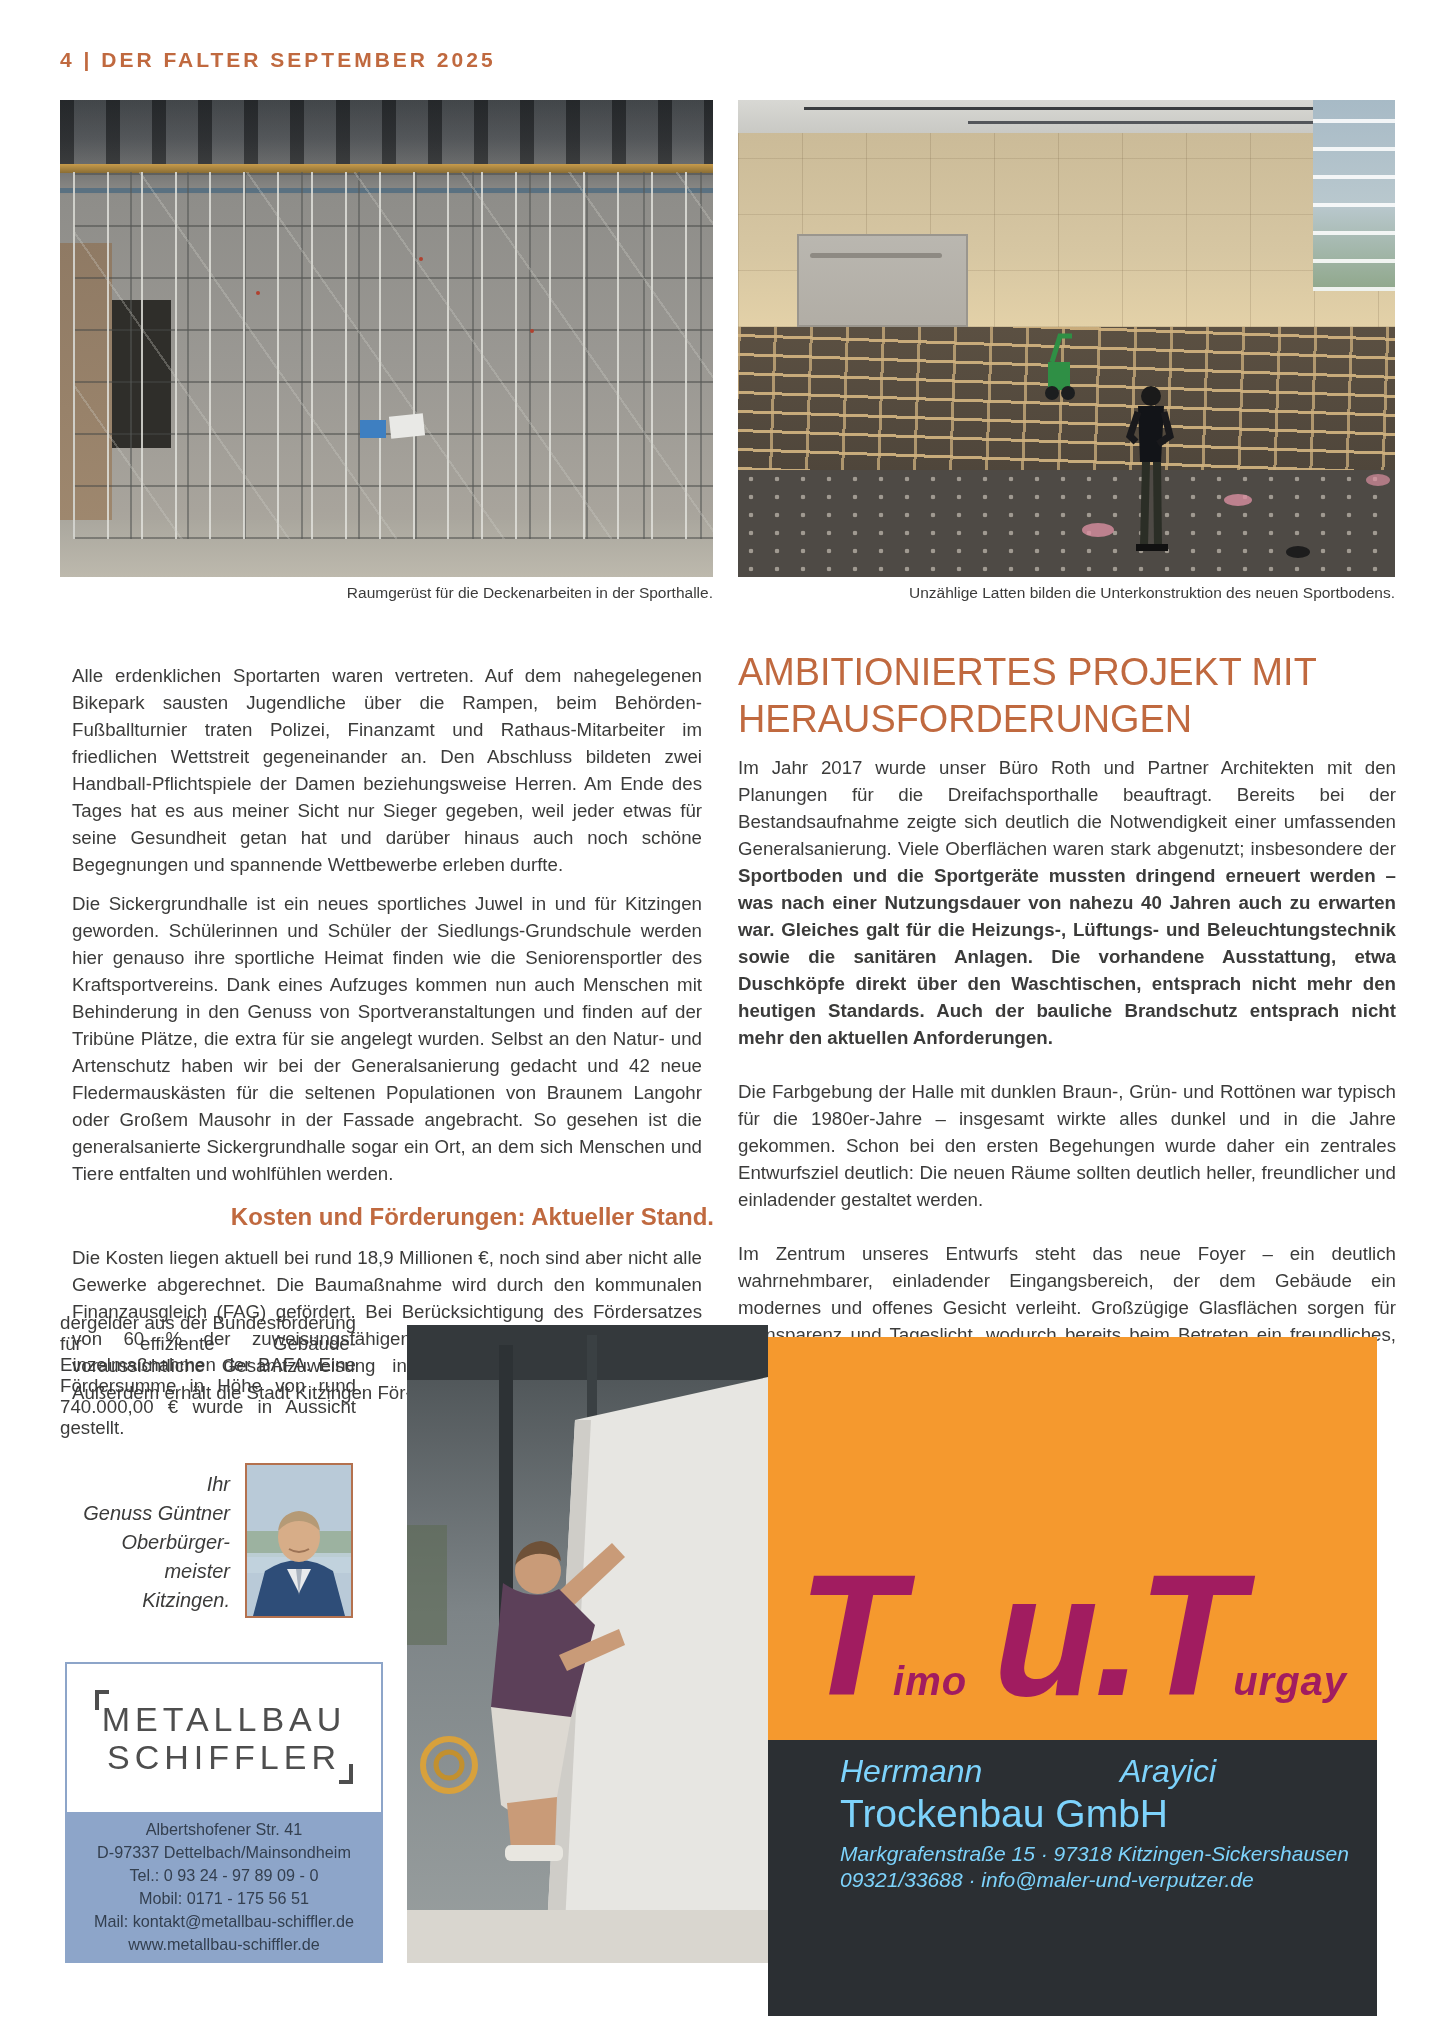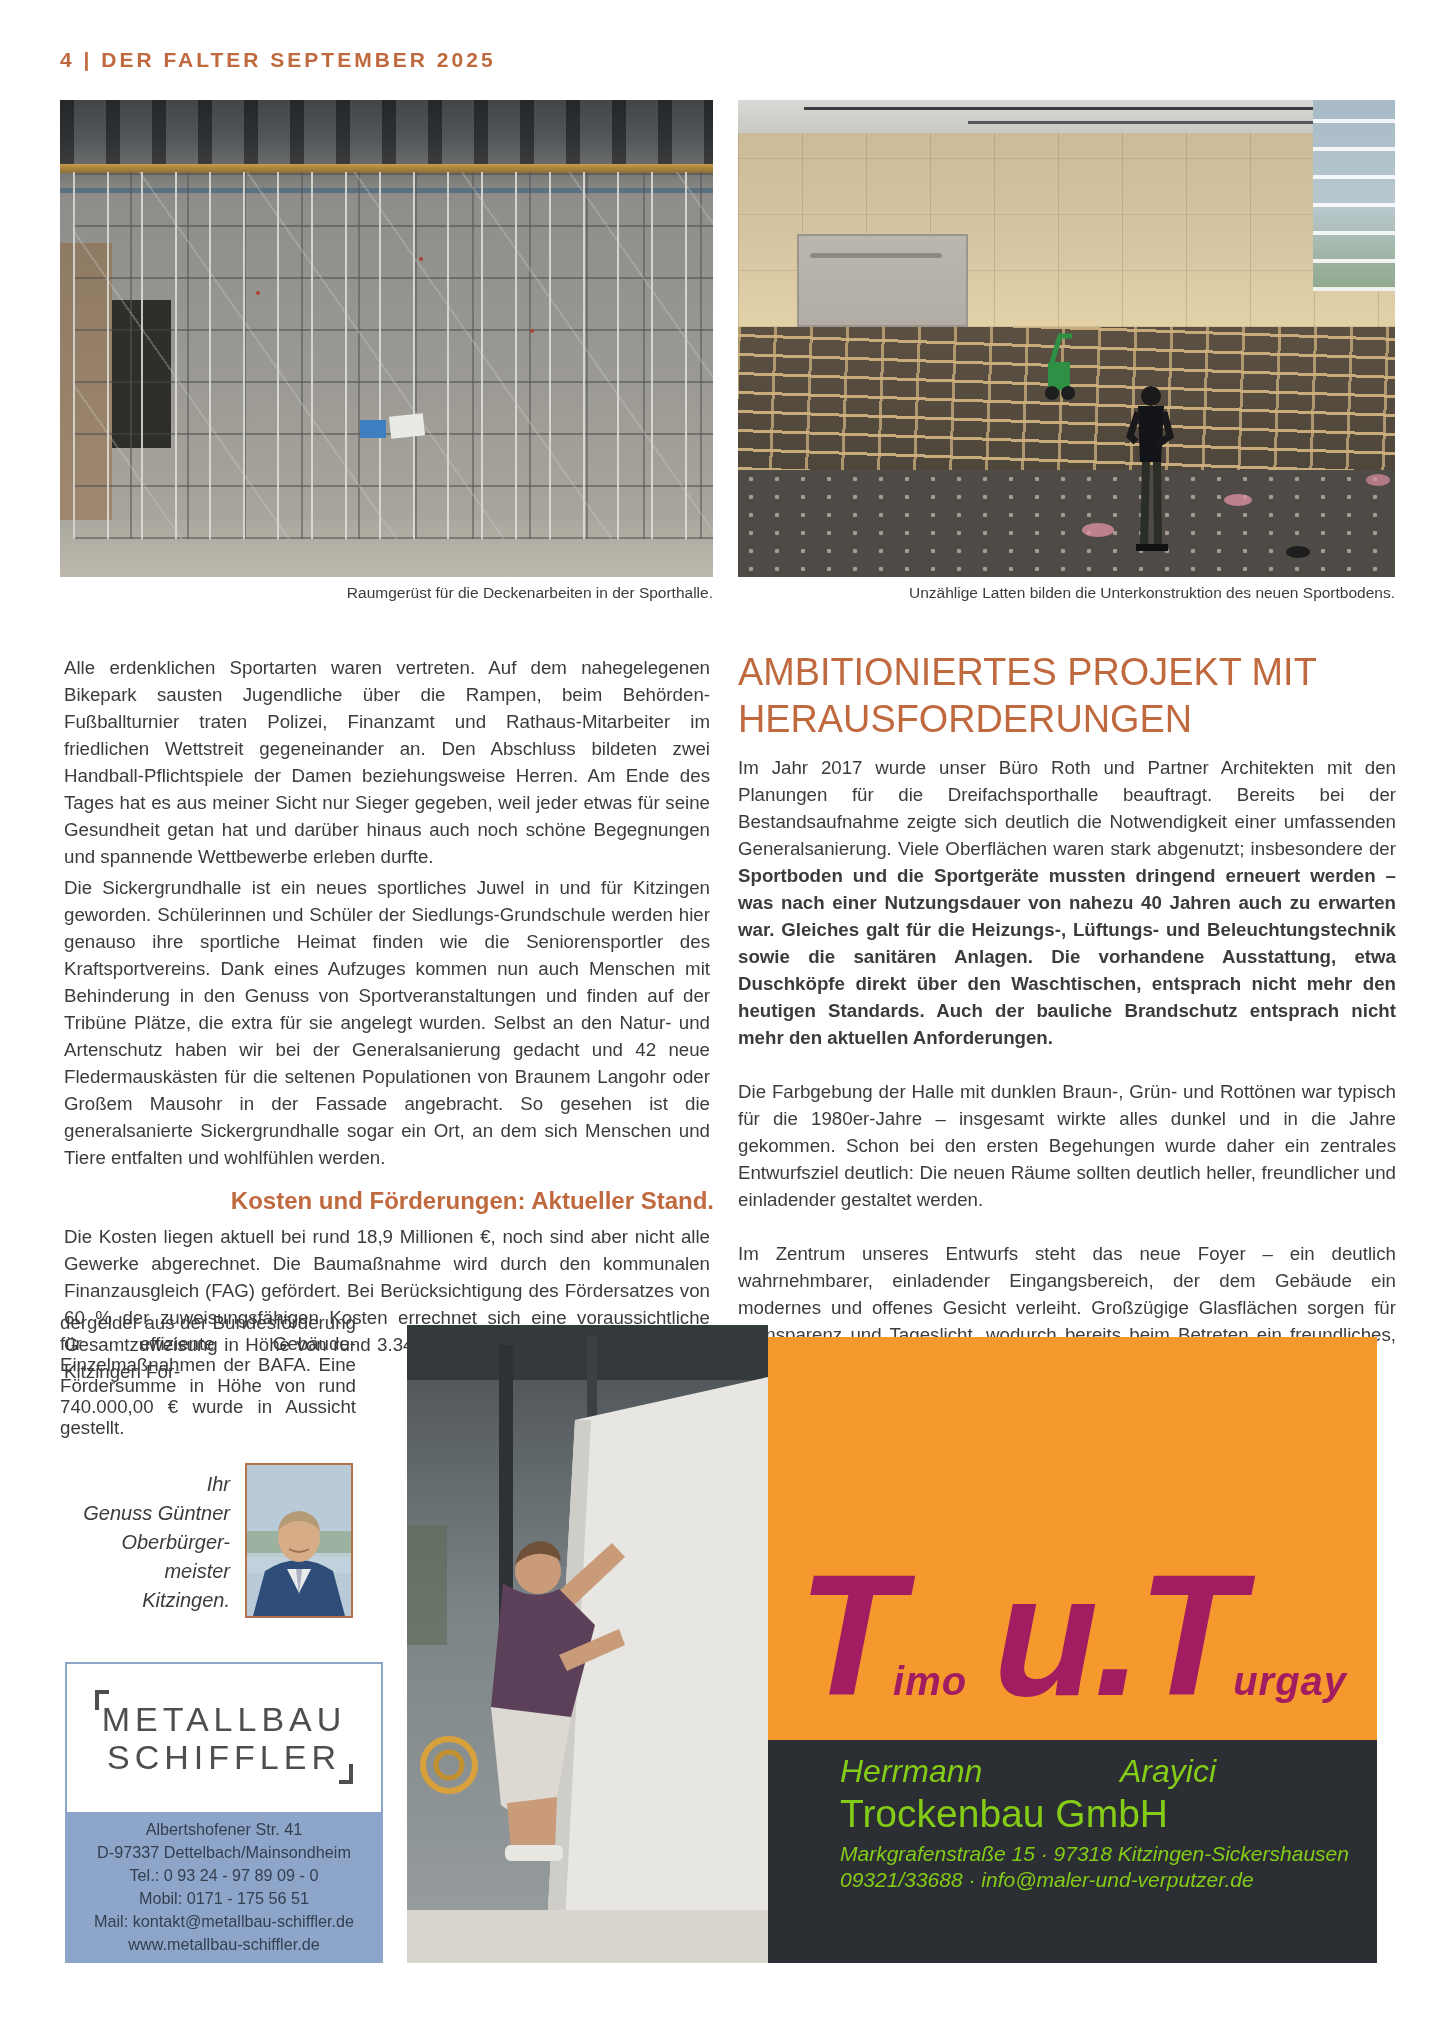--- a/index.html
+++ b/index.html
@@ -15,21 +15,21 @@
   .photo-left{left:60px;top:100px;width:653px;height:477px;}
   .photo-right{left:738px;top:100px;width:657px;height:477px;}
   .layer{position:absolute;}
 
   .caption{font-size:15.5px;color:#3b3b3a;text-align:right;}
   .cap-left{left:60px;top:584px;width:653px;}
   .cap-right{left:738px;top:584px;width:657px;}
 
   
   .colL{left:60px;top:650px;width:654px;font-size:18.7px;line-height:27px;text-align:justify;hyphens:auto;z-index:1;}
-  .colL p{margin:4px;}
+  .colL p{margin:12px;}
   .subhead{color:#c0693f;font-size:24px;line-height:30px;font-weight:700;margin:15px 0 7px 4px;text-align:right;}
   .narrow{left:60px;top:1312px;width:296px;font-size:18.7px;line-height:21px;text-align:justify;hyphens:auto;z-index:1;}
 
   .colR{left:738px;top:648px;width:658px;font-size:18.7px;line-height:27px;text-align:justify;hyphens:auto;}
   .colR p{margin:0;}
   .bighead{color:#c0693f;font-size:39px;line-height:47px;font-weight:400;letter-spacing:0;
            text-align:left;margin:0 0 12px 0;transform:scaleX(.97);transform-origin:left;}
   .semib{font-weight:700;}
   .gap-top{margin-top:27px !important;}
 
@@ -48,21 +48,21 @@
   .mb-addr{font-size:16.2px;line-height:23px;color:#333f4f;text-align:center;}
 
   
   .ad-photo{left:407px;top:1325px;width:361px;height:638px;background:#7d8487;overflow:hidden;z-index:2;}
   .ad-orange{left:768px;top:1337px;width:609px;height:403px;background:#f5992e;z-index:2;overflow:hidden;}
   .tut-logo{position:absolute;left:30px;top:212px;display:flex;align-items:baseline;color:#a11c60;
             font-weight:700;font-style:italic;line-height:1;white-space:nowrap;}
   .tut-big{font-size:172px;letter-spacing:-4px;}
   .tut-small{font-size:40px;letter-spacing:1px;margin-left:-6px;}
   .tut-sp{display:inline-block;width:26px;}
-  .ad-dark{left:768px;top:1740px;width:609px;height:223px;background:#2b2f33;z-index:2;color:#84cc16;}
+  .ad-dark{left:768px;top:1740px;width:609px;height:276px;background:#2b2f33;z-index:2;color:#7dd3fc;}
   .tut-name{position:absolute;top:13px;font-size:32px;font-style:italic;font-weight:500;}
   .tut-name1{left:72px;}
   .tut-name2{left:352px;}
   .tut-company{position:absolute;left:72px;top:52px;font-size:39px;font-weight:400;}
   .tut-addr1{position:absolute;left:72px;top:102px;font-size:21px;font-style:italic;}
   .tut-addr2{position:absolute;left:72px;top:128px;font-size:21px;font-style:italic;}
 </style>
 </head>
 <body>
 

